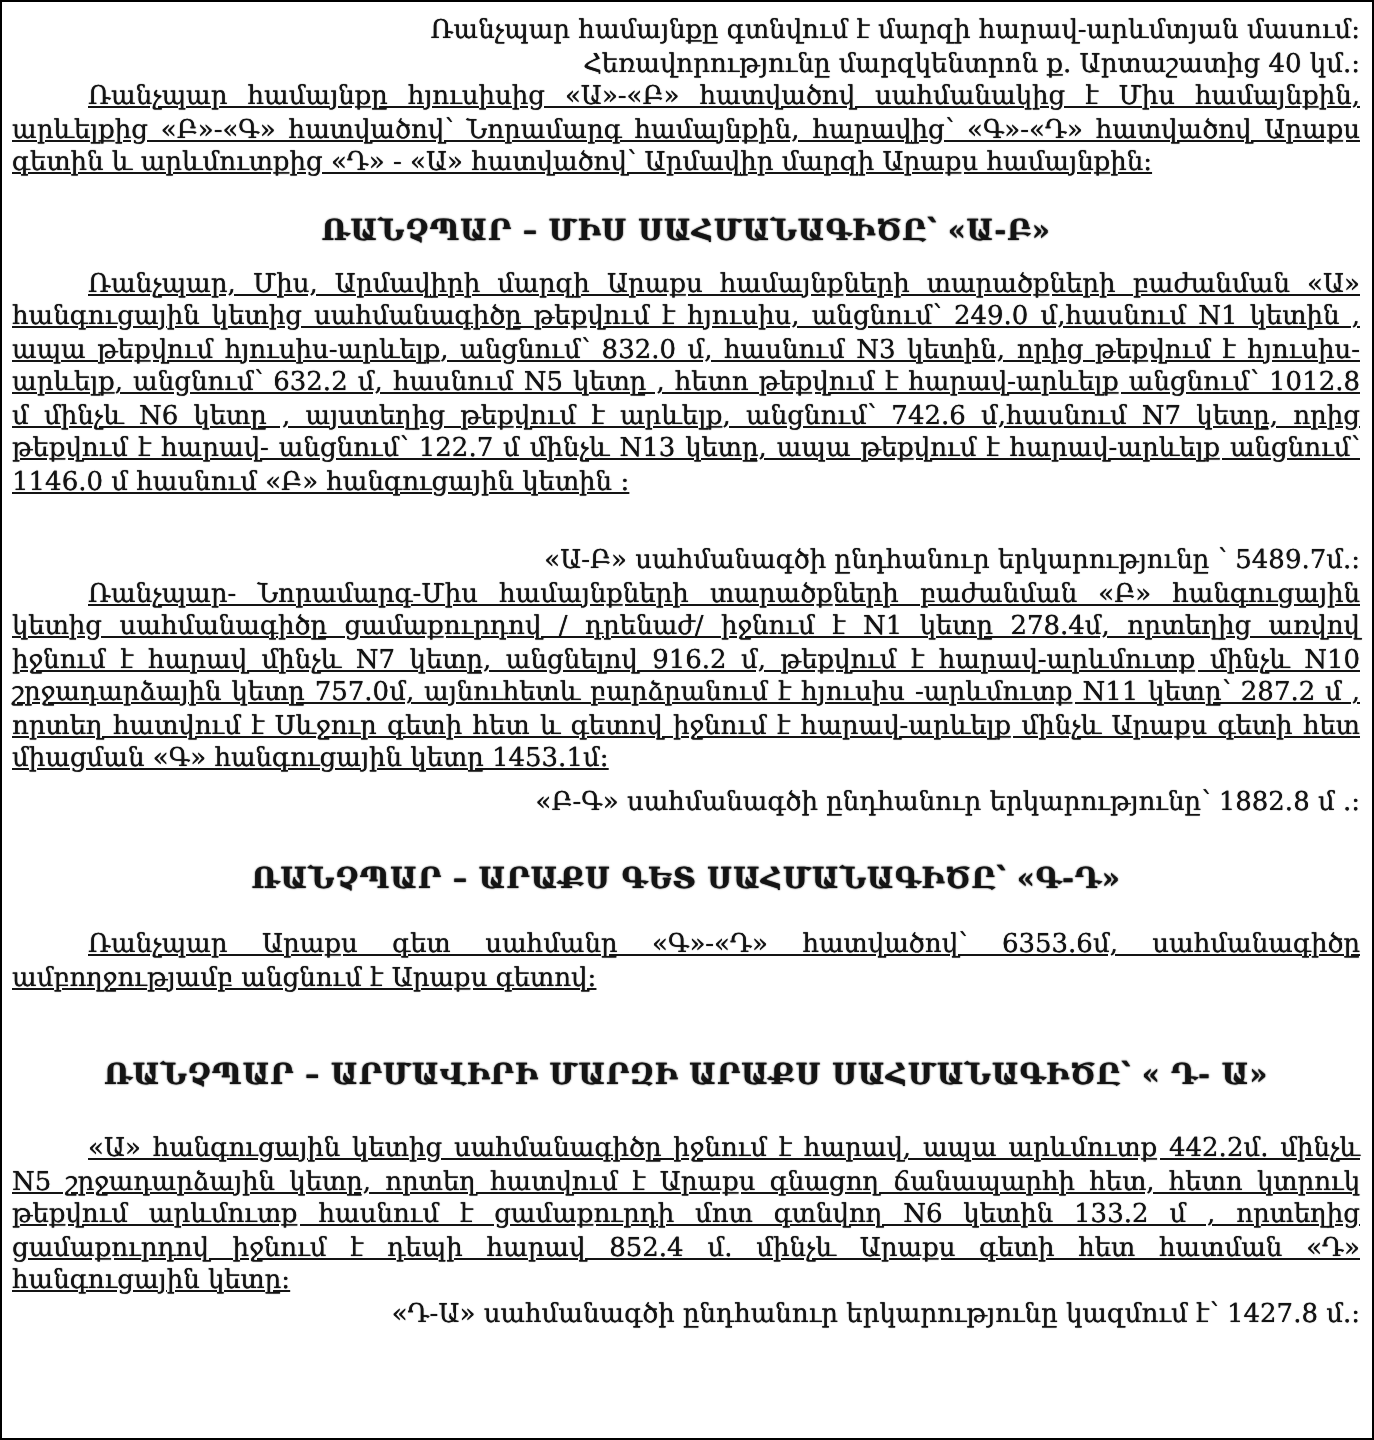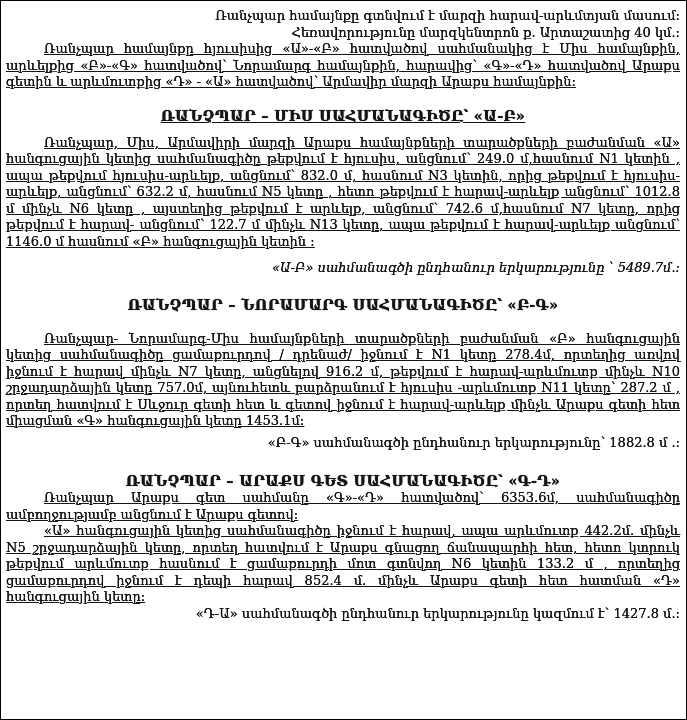--- a/index.html
+++ b/index.html
@@ -51,27 +51,27 @@
 </style>
 </head>
 <body>
 
 <div class="page">
 
   <p class="line">Ռանչպար համայնքը գտնվում է մարզի հարավ-արևմտյան մասում:</p>
   <p class="line">Հեռավորությունը մարզկենտրոն ք. Արտաշատից 40 կմ.:</p>
   <p class="para">Ռանչպար համայնքը հյուսիսից «Ա»-«Բ» հատվածով սահմանակից է Միս համայնքին, արևելքից «Բ»-«Գ» հատվածով՝ Նորամարգ համայնքին, հարավից՝ «Գ»-«Դ» հատվածով Արաքս գետին և արևմուտքից «Դ» - «Ա» հատվածով՝ Արմավիր մարզի Արաքս համայնքին:</p>
 
-  <h2 class="heading" style="margin-top:15px; margin-bottom:10px;text-decoration:underline;">ՌԱՆՉՊԱՐ – ՄԻՍ ՍԱՀՄԱՆԱԳԻԾԸ՝ «Ա-Բ»</h2>
+  <h2 class="heading" style="margin-top:15px; margin-bottom:10px;">ՌԱՆՉՊԱՐ – ՄԻՍ ՍԱՀՄԱՆԱԳԻԾԸ՝ «Ա-Բ»</h2>
   <p class="para">Ռանչպար, Միս, Արմավիրի մարզի Արաքս համայնքների տարածքների բաժանման «Ա» հանգուցային կետից սահմանագիծը թեքվում է հյուսիս, անցնում՝ 249.0 մ,հասնում N1 կետին , ապա թեքվում հյուսիս-արևելք, անցնում՝ 832.0 մ, հասնում N3 կետին, որից թեքվում է հյուսիս-արևելք, անցնում՝ 632.2 մ, հասնում N5 կետը , հետո թեքվում է հարավ-արևելք անցնում՝ 1012.8 մ մինչև N6 կետը , այստեղից թեքվում է արևելք, անցնում՝ 742.6 մ,հասնում N7 կետը, որից թեքվում է հարավ- անցնում՝ 122.7 մ մինչև N13 կետը, ապա թեքվում է հարավ-արևելք անցնում՝ 1146.0 մ հասնում «Բ» հանգուցային կետին :</p>
-  <p class="line" style="margin-top:10px;font-style:italic;">«Ա-Բ» սահմանագծի ընդհանուր երկարությունը ՝ 5489.7մ.:</p>
+  <p class="line" style="margin-top:23px;">«Ա-Բ» սահմանագծի ընդհանուր երկարությունը ՝ 5489.7մ.:</p>
 
-  <h2 class="heading" style="margin-top:18px; margin-bottom:17px;">ՌԱՆՉՊԱՐ – ՆՈՐԱՄԱՐԳ ՍԱՀՄԱՆԱԳԻԾԸ՝ «Բ-Գ»</h2>
   <p class="para">Ռանչպար- Նորամարգ-Միս համայնքների տարածքների բաժանման «Բ» հանգուցային կետից սահմանագիծը ցամաքուրդով / դրենաժ/ իջնում է N1 կետը 278.4մ, որտեղից առվով իջնում է հարավ մինչև N7 կետը, անցնելով 916.2 մ, թեքվում է հարավ-արևմուտք մինչև N10 շրջադարձային կետը 757.0մ, այնուհետև բարձրանում է հյուսիս -արևմուտք N11 կետը՝ 287.2 մ , որտեղ հատվում է Սևջուր գետի հետ և գետով իջնում է հարավ-արևելք մինչև Արաքս գետի հետ միացման «Գ» հանգուցային կետը 1453.1մ:</p>
   <p class="line" style="margin-top:5px;">«Բ-Գ» սահմանագծի ընդհանուր երկարությունը՝ 1882.8 մ .:</p>
 
-  <h2 class="heading" style="margin-top:20px; margin-bottom:0;">ՌԱՆՉՊԱՐ – ԱՐԱՔՍ ԳԵՏ  ՍԱՀՄԱՆԱԳԻԾԸ՝ «Գ-Դ»</h2>
+  <h2 class="heading" style="margin-top:20px; margin-bottom:16px;">ՌԱՆՉՊԱՐ – ԱՐԱՔՍ ԳԵՏ  ՍԱՀՄԱՆԱԳԻԾԸ՝ «Գ-Դ»</h2>
   <p class="para">Ռանչպար Արաքս գետ սահմանը «Գ»-«Դ» հատվածով՝ 6353.6մ, սահմանագիծը ամբողջությամբ անցնում է Արաքս գետով:</p>
 
+  <h2 class="heading" style="margin-top:30px; margin-bottom:20px;">ՌԱՆՉՊԱՐ – ԱՐՄԱՎԻՐԻ ՄԱՐԶԻ ԱՐԱՔՍ  ՍԱՀՄԱՆԱԳԻԾԸ՝ « Դ- Ա»</h2>
   <p class="para">«Ա» հանգուցային կետից սահմանագիծը իջնում է հարավ, ապա արևմուտք 442.2մ. մինչև N5 շրջադարձային կետը, որտեղ հատվում է Արաքս գնացող ճանապարհի  հետ, հետո կտրուկ թեքվում արևմուտք հասնում է ցամաքուրդի մոտ գտնվող N6 կետին 133.2 մ , որտեղից ցամաքուրդով  իջնում է դեպի հարավ 852.4 մ. մինչև Արաքս գետի հետ հատման «Դ» հանգուցային կետը:</p>
   <p class="line">«Դ-Ա» սահմանագծի ընդհանուր երկարությունը կազմում է՝ 1427.8 մ.:</p>
 
 </div>
 
 </body></html>

